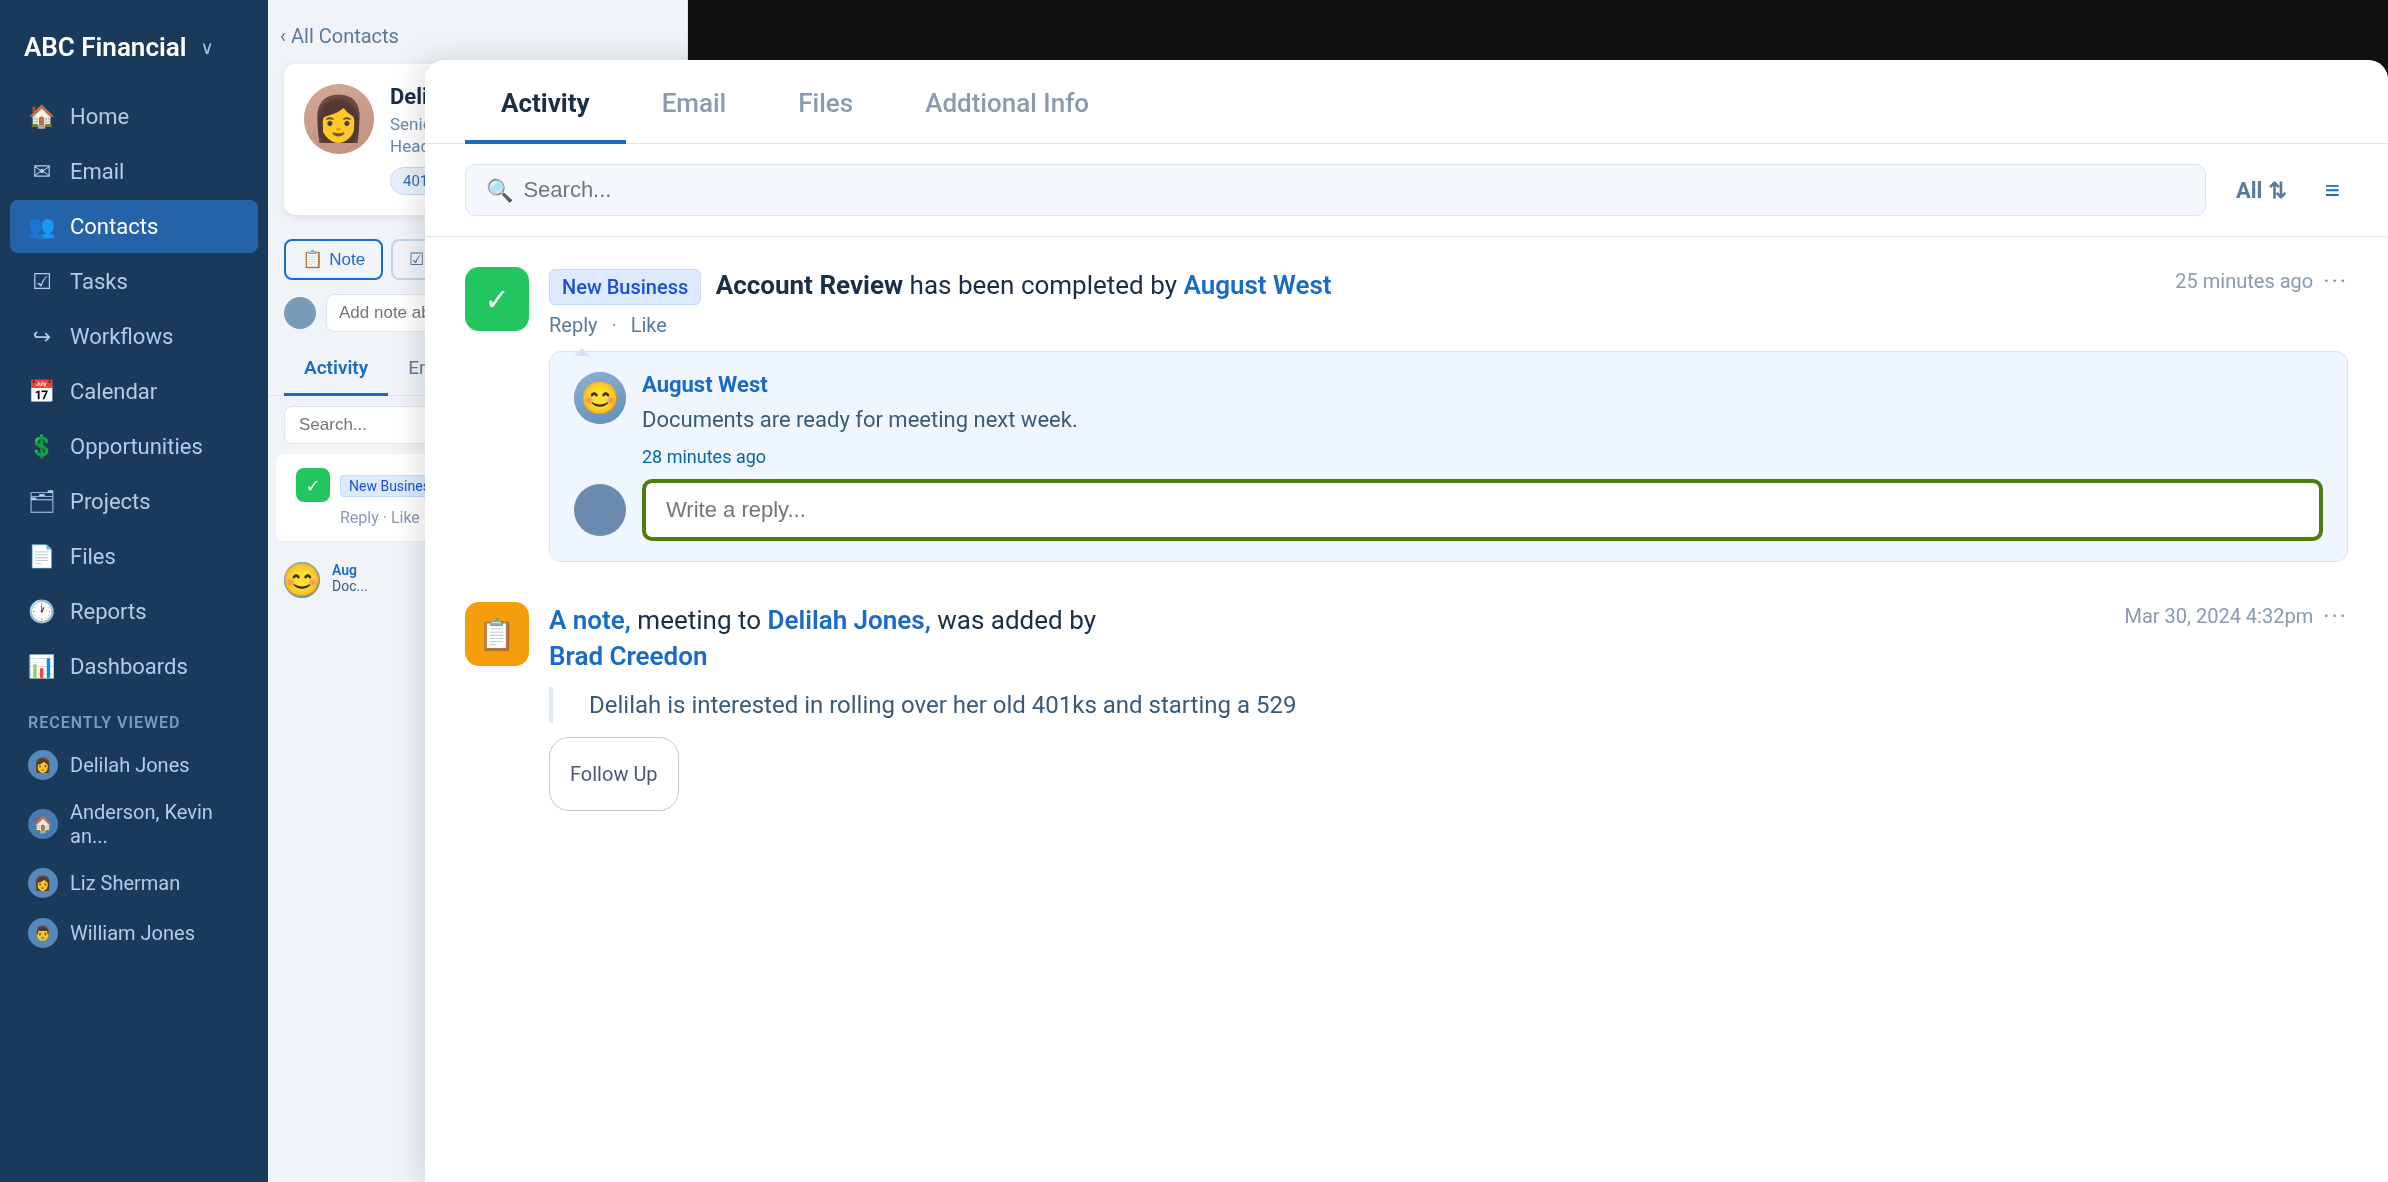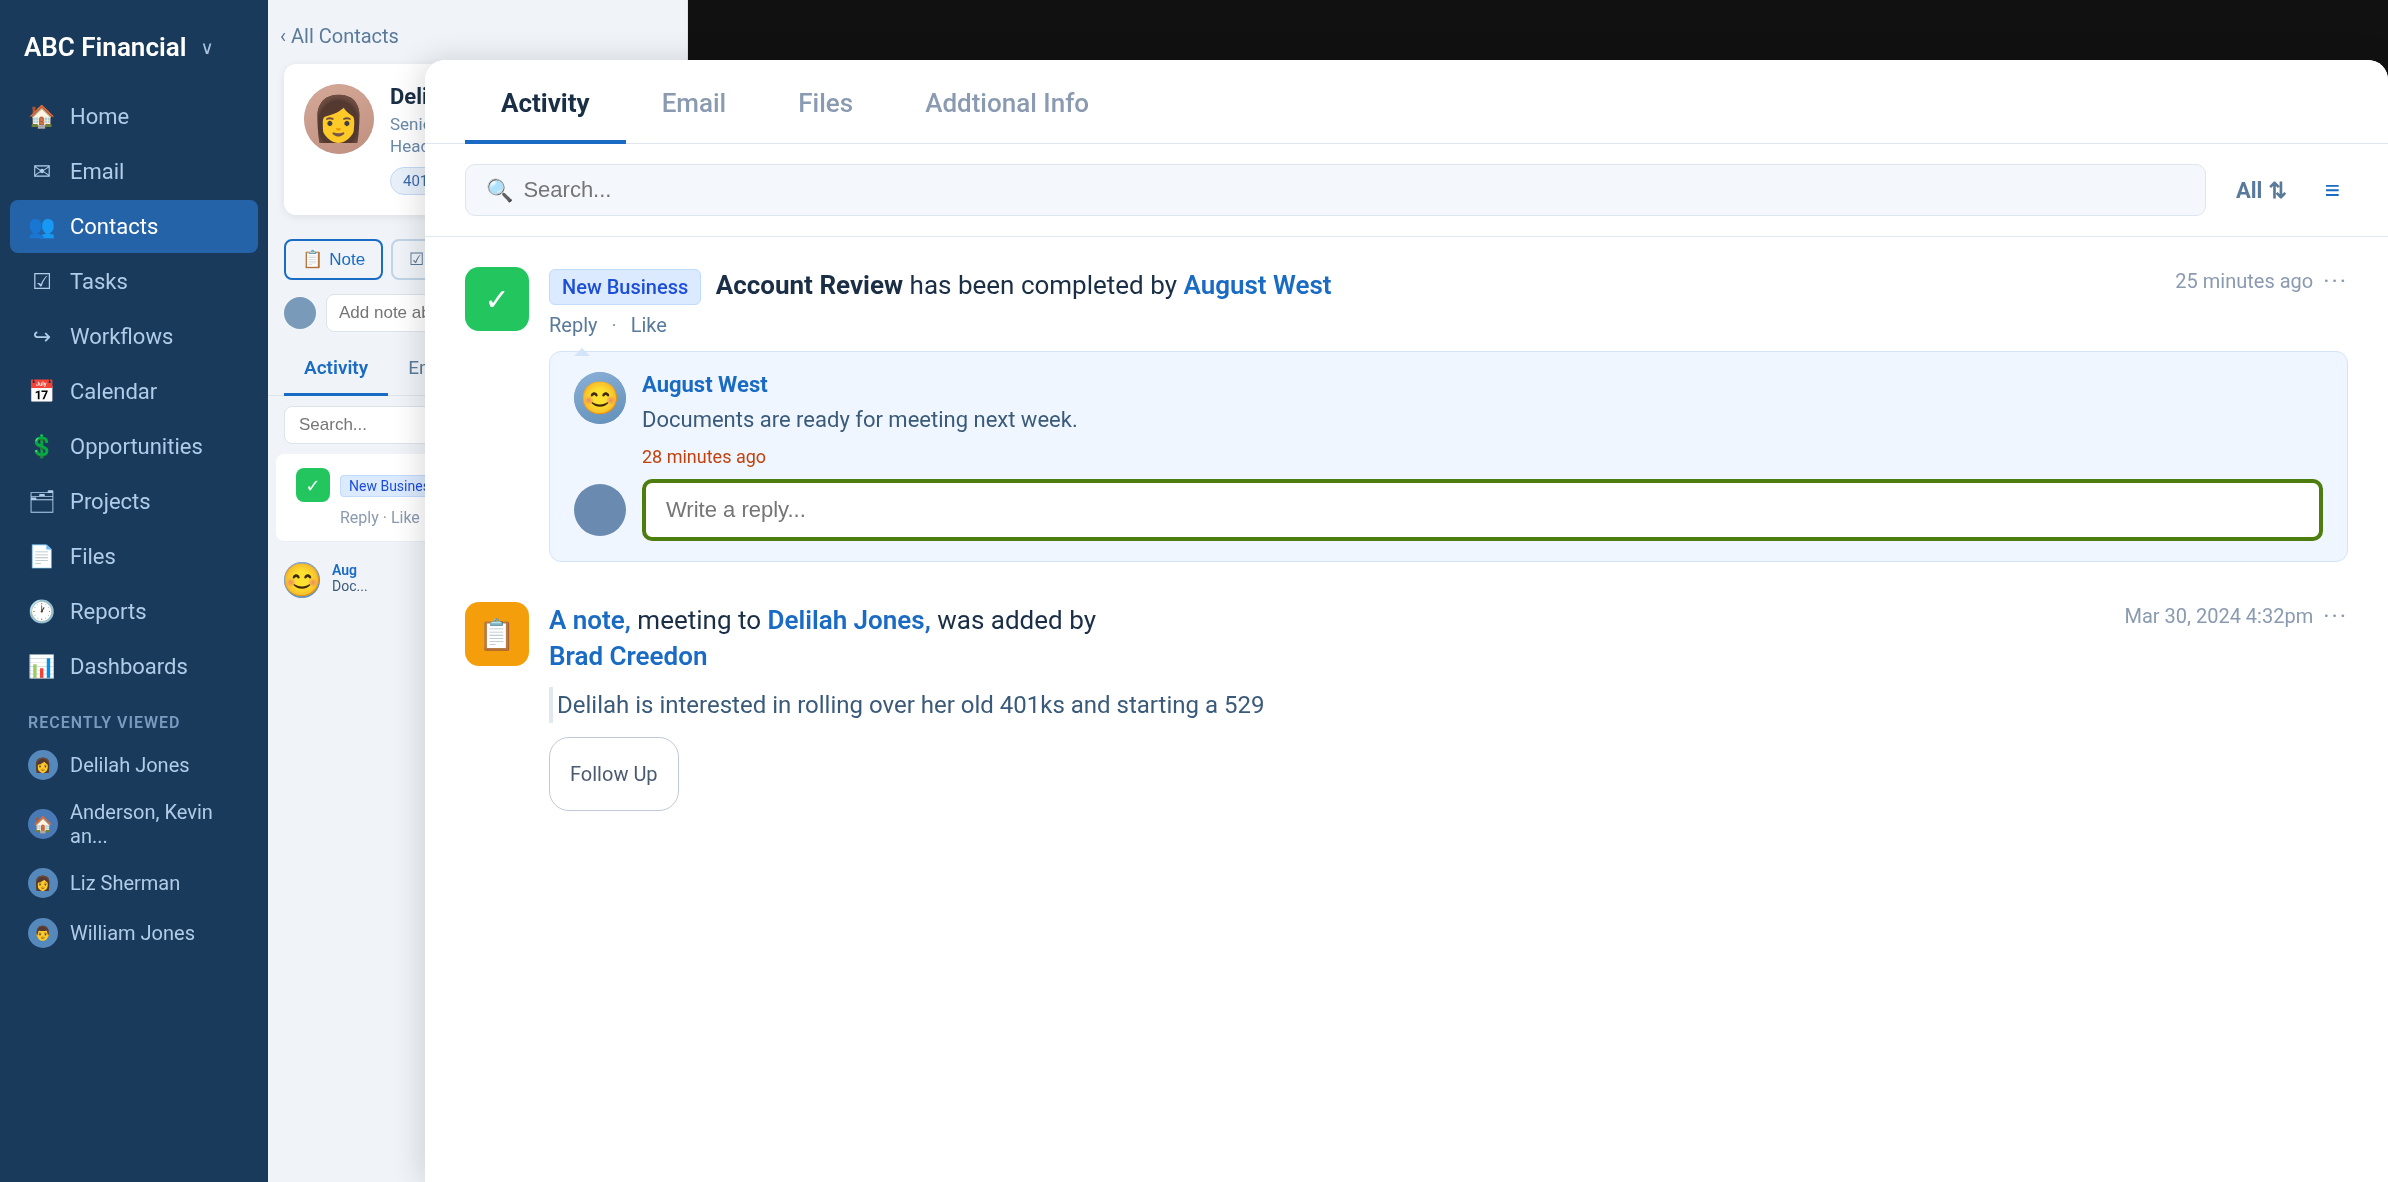--- a/index.html
+++ b/index.html
@@ -437,21 +437,21 @@
     }
     .reply-avatar {
       width: 52px; height: 52px; border-radius: 50%;
       background: #7a9aba;
       overflow: hidden; flex-shrink: 0;
       display: flex; align-items: center; justify-content: center;
     }
     .reply-body { flex: 1; }
     .reply-name { font-size: 22px; font-weight: 700; color: #1a6bc4; margin-bottom: 6px; }
     .reply-text { font-size: 22px; color: #3a5a7a; line-height: 1.5; }
-    .reply-time { font-size: 18px; color: #c2410c; margin-top: 10px; }
+    .reply-time { font-size: 18px; color: #0369a1; margin-top: 10px; }
 
     
     .write-reply-row {
       display: flex;
       gap: 16px;
       margin-top: 12px;
       align-items: center;
     }
     .write-reply-avatar {
       width: 52px; height: 52px; border-radius: 50%;
@@ -466,21 +466,21 @@
       font-size: 22px;
       color: #aab8cc;
       background: #fff;
       outline: none;
     }
 
     
     .activity-note-quote {
       margin-top: 12px;
       border-left: 4px solid #e0e8f0;
-      padding-left: 4px;
+      padding-left: 36px;
       font-size: 24px;
       color: #3a5a7a;
       line-height: 1.5;
     }
     .follow-up-badge {
       display: inline-block;
       border: 1.5px solid #c0c8d8;
       border-radius: 20px;
       padding: 24px 20px;
       font-size: 20px;

